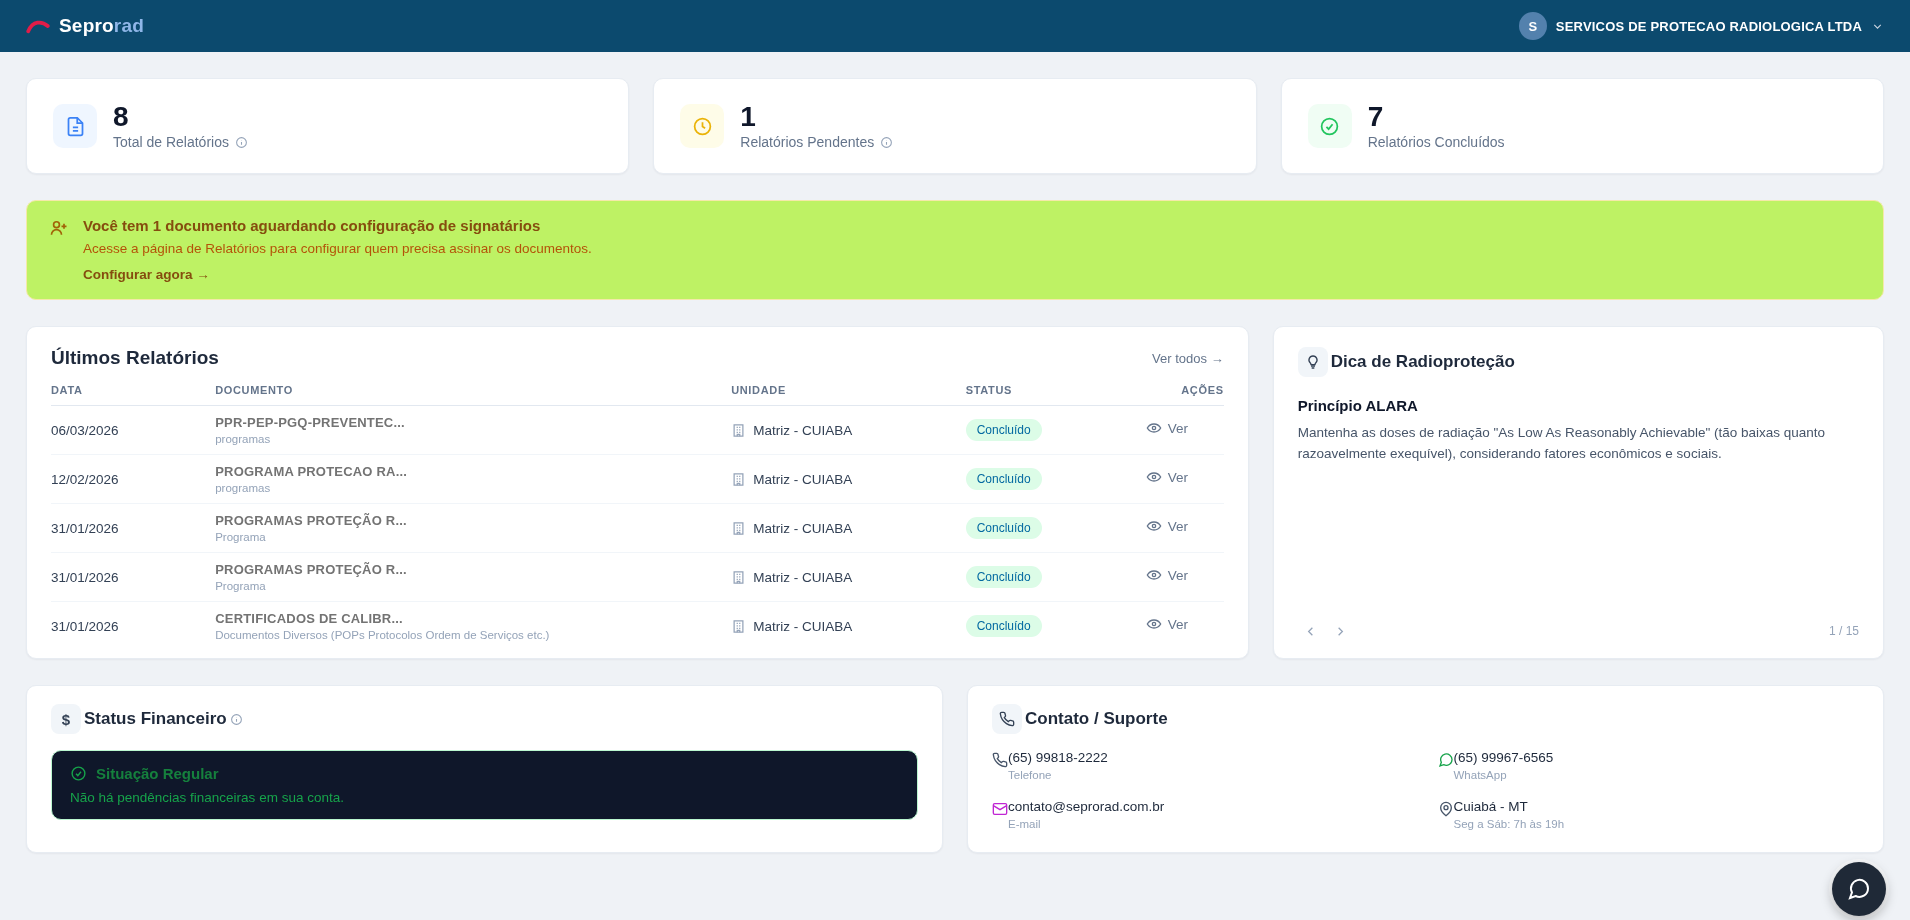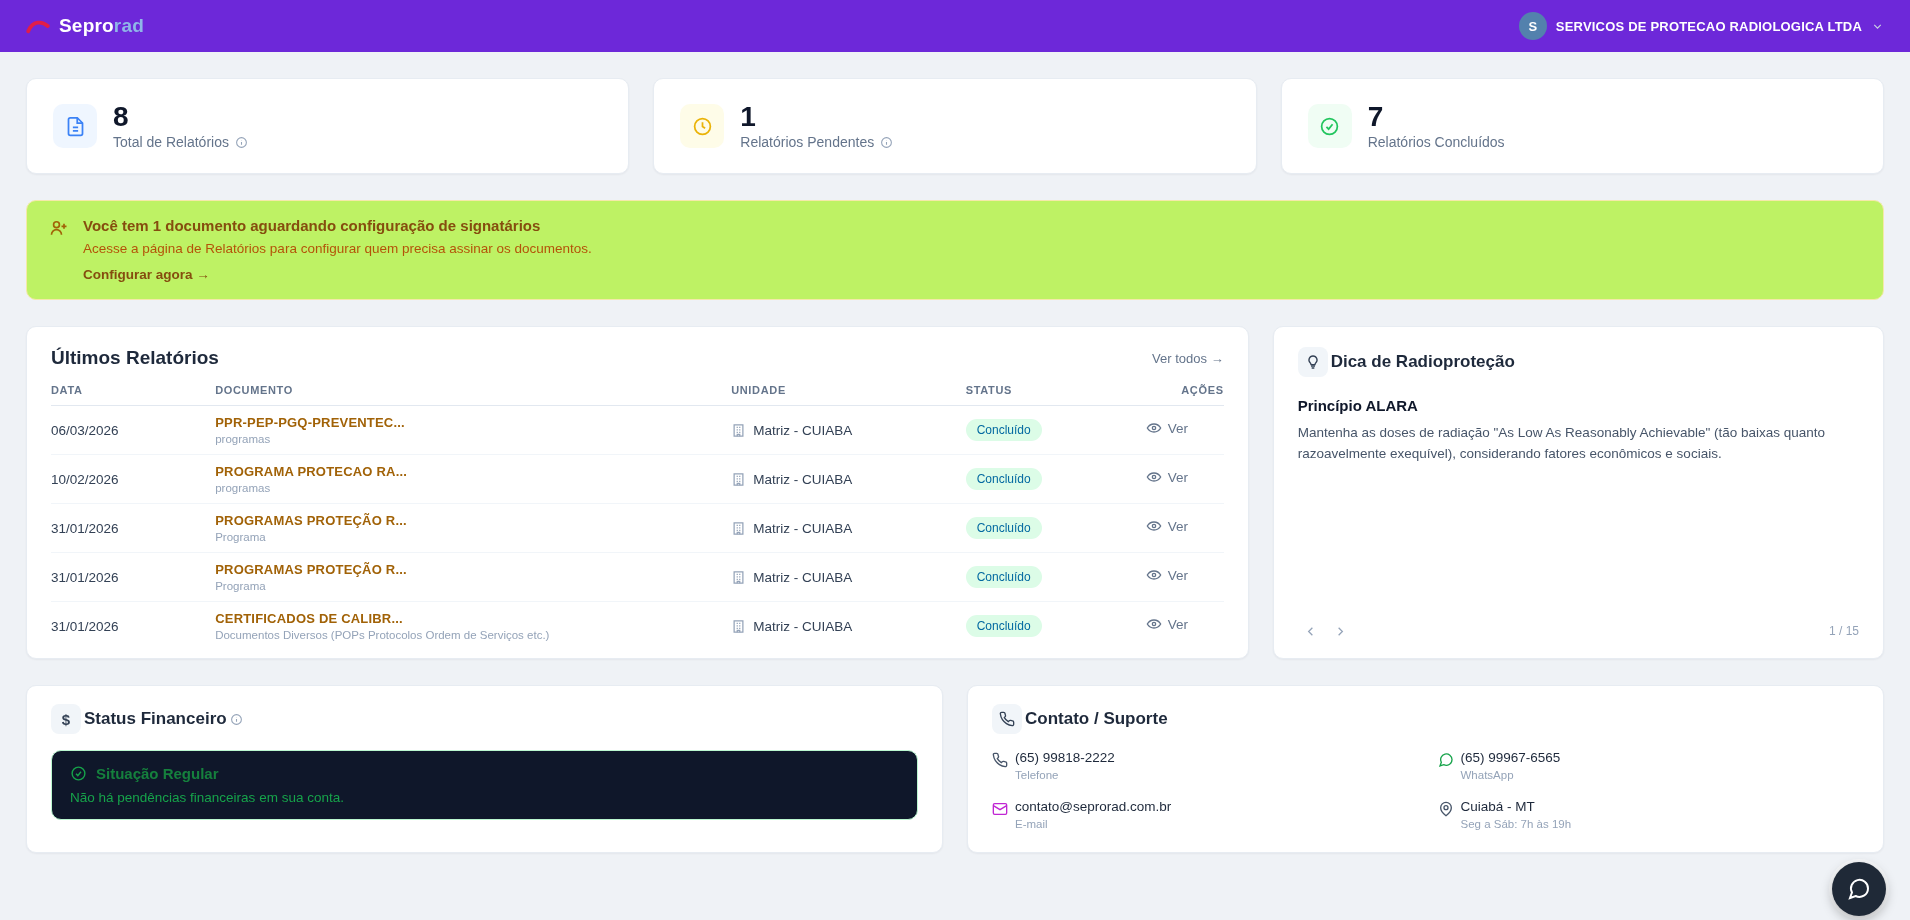--- a/index.html
+++ b/index.html
@@ -7,21 +7,21 @@
   body {
     background:#eff2f6;
     font-family:"Liberation Sans", sans-serif;
     color:#0f172a;
     overflow:hidden;
     position:relative;
   }
   a { text-decoration:none; color:inherit; }
 
   
-  .navbar { height:52px; background:#6d28d9; display:flex; align-items:center; justify-content:space-between; padding:0 26px; }
+  .navbar { height:52px; background:#0c4a6e; display:flex; align-items:center; justify-content:space-between; padding:0 26px; }
   .nav-left { display:flex; align-items:center; gap:28px; }
   .brand { display:flex; align-items:center; gap:9px; cursor:pointer; }
   .brand-mark { display:flex; }
   .brand-mark svg { width:24px; height:18px; }
   .brand-text { font-size:19px; font-weight:bold; color:#ffffff; letter-spacing:.2px; }
   .brand-sub { color:#8fb6e8; }
   .nav-items { display:flex; align-items:center; gap:6px; }
   .nav-item { display:flex; align-items:center; gap:6px; color:#cbd5e1; font-size:14px; padding:8px 13px; border-radius:6px; cursor:pointer; white-space:nowrap; }
   .nav-item.active { background:#334155; color:#ffffff; }
   .nav-item svg { width:12px; height:12px; }
@@ -62,21 +62,21 @@
   .reports-header { display:flex; justify-content:space-between; align-items:center; margin-bottom:4px;gap:6px; }
   .reports-title { font-size:19px; font-weight:bold; color:#1e293b; }
   .view-all { font-size:13px; color:#64748b; cursor:pointer; }
   table { width:100%; border-collapse:collapse; }
   th { text-align:left; font-size:11px; color:#64748b; letter-spacing:.06em; font-weight:bold; padding:11px 8px 9px 0; border-bottom:1px solid #e2e8f0; white-space:nowrap; }
   th.th-right { text-align:right; padding-right:0; }
   td { padding:9px 8px 9px 0; border-bottom:1px solid #f1f5f9; vertical-align:middle; }
   tbody tr:last-child td { border-bottom:none; }
   .td-date { font-size:13.5px; color:#334155; width:14%; white-space:nowrap; }
   .td-doc { width:44%; }
-  .doc-name { font-size:13px; font-weight:bold; color:#a16207; letter-spacing:.2px; }
+  .doc-name { font-size:13px; font-weight:bold; color:#737373; letter-spacing:.2px; }
   .doc-cat { font-size:11.5px; color:#94a3b8; margin-top:3px; }
   .td-unit { width:20%; }
   .unit { display:flex; align-items:center; gap:7px; font-size:13.5px; color:#334155; white-space:nowrap; }
   .unit svg { width:15px; height:15px; color:#94a3b8; flex:none; }
   .td-status { width:13%; }
   .badge { display:inline-block; background:#dcfce7; color:#0369a1; font-size:12px; padding:4px 11px; border-radius:999px; white-space:nowrap; }
   .td-action { text-align:center; width:9%; }
   .ver { display:inline-flex; align-items:center; gap:6px; color:#64748b; font-size:13.5px; cursor:pointer; }
   .ver svg { width:16px; height:16px; }
 
@@ -98,21 +98,21 @@
   
   .bottom-grid { margin-top:26px; display:grid; grid-template-columns:1fr 1fr; gap:24px; }
   .financial-card, .contact-card { padding:18px 24px 22px; }
   .dollar-glyph { font-size:15px; font-weight:bold; }
   .success-panel { margin-top:16px; background:#0f172a; border:1px solid #bbf7d0; border-radius:10px; padding:14px 18px; }
   .success-title { display:flex; align-items:center; gap:9px; font-size:15px; font-weight:bold; color:#15803d; }
   .success-title svg { width:17px; height:17px; color:#16a34a; flex:none; }
   .success-text { font-size:13.5px; color:#16a34a; margin-top:8px; }
 
   .contact-grid { margin-top:16px; display:grid; grid-template-columns:1fr 1fr; gap:18px 24px; }
-  .contact-item { display:flex; gap:7px; align-items:flex-start; cursor:pointer; }
+  .contact-item { display:flex; gap:0; align-items:flex-start; cursor:pointer; }
   .contact-item > svg { width:16px; height:16px; margin-top:2px; flex:none; }
   .contact-value { font-size:13.5px; color:#1e293b; }
   .contact-label { font-size:11.5px; color:#94a3b8; margin-top:4px; }
   .c-gray { color:#475569; } .c-green { color:#16a34a; } .c-purple { color:#c026d3; }
 
   
   .chat-fab { position:fixed; right:24px; bottom:4px; width:54px; height:54px; border-radius:50%; background:#1f2937; border:none; color:#ffffff; display:flex; align-items:center; justify-content:center; cursor:pointer; box-shadow:0 4px 12px rgba(0,0,0,.28), 0 0 0 3px rgba(255,255,255,.55); }
   .chat-fab svg { width:24px; height:24px; }
 </style>
 </head>
@@ -249,21 +249,21 @@
             <td class="td-status"><span class="badge">Concluído</span></td>
             <td class="td-action"><a class="ver">
                   <svg viewBox="0 0 24 24" fill="none" stroke="currentColor" stroke-width="2">
                     <path d="M2 12s3.5-6 10-6 10 6 10 6-3.5 6-10 6-10-6-10-6z"></path>
                     <circle cx="12" cy="12" r="2.5"></circle>
                   </svg>
                   <span>Ver</span>
                 </a></td>
           </tr>
           <tr>
-            <td class="td-date">10/02/2026</td>
+            <td class="td-date">12/02/2026</td>
             <td class="td-doc">
               <div class="doc-name">PROGRAMA PROTECAO RA...</div>
               <div class="doc-cat">programas</div>
             </td>
             <td class="td-unit">
                 <span class="unit">
                   <svg viewBox="0 0 24 24" fill="none" stroke="currentColor" stroke-width="2">
                     <rect x="5" y="3" width="14" height="18"></rect>
                     <path d="M9 7h2M13 7h2M9 11h2M13 11h2M9 15h2M13 15h2M10 21v-3h4v3"></path>
                   </svg>

